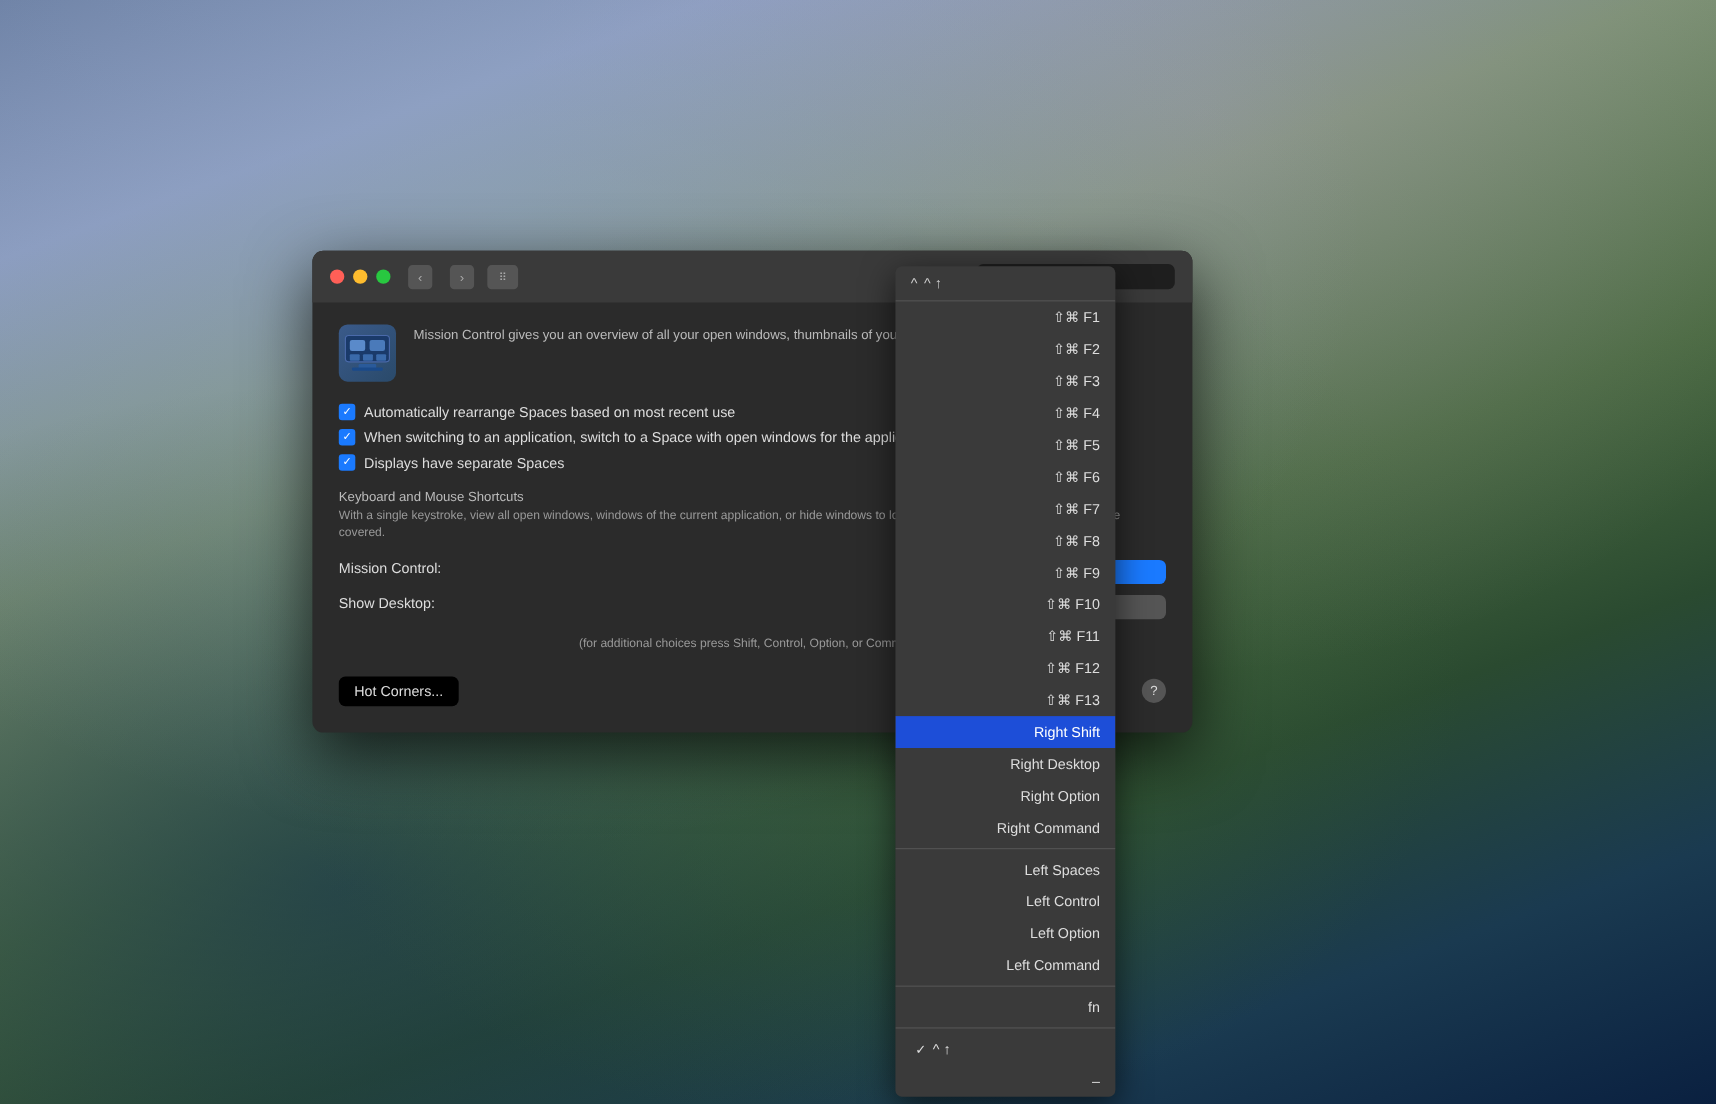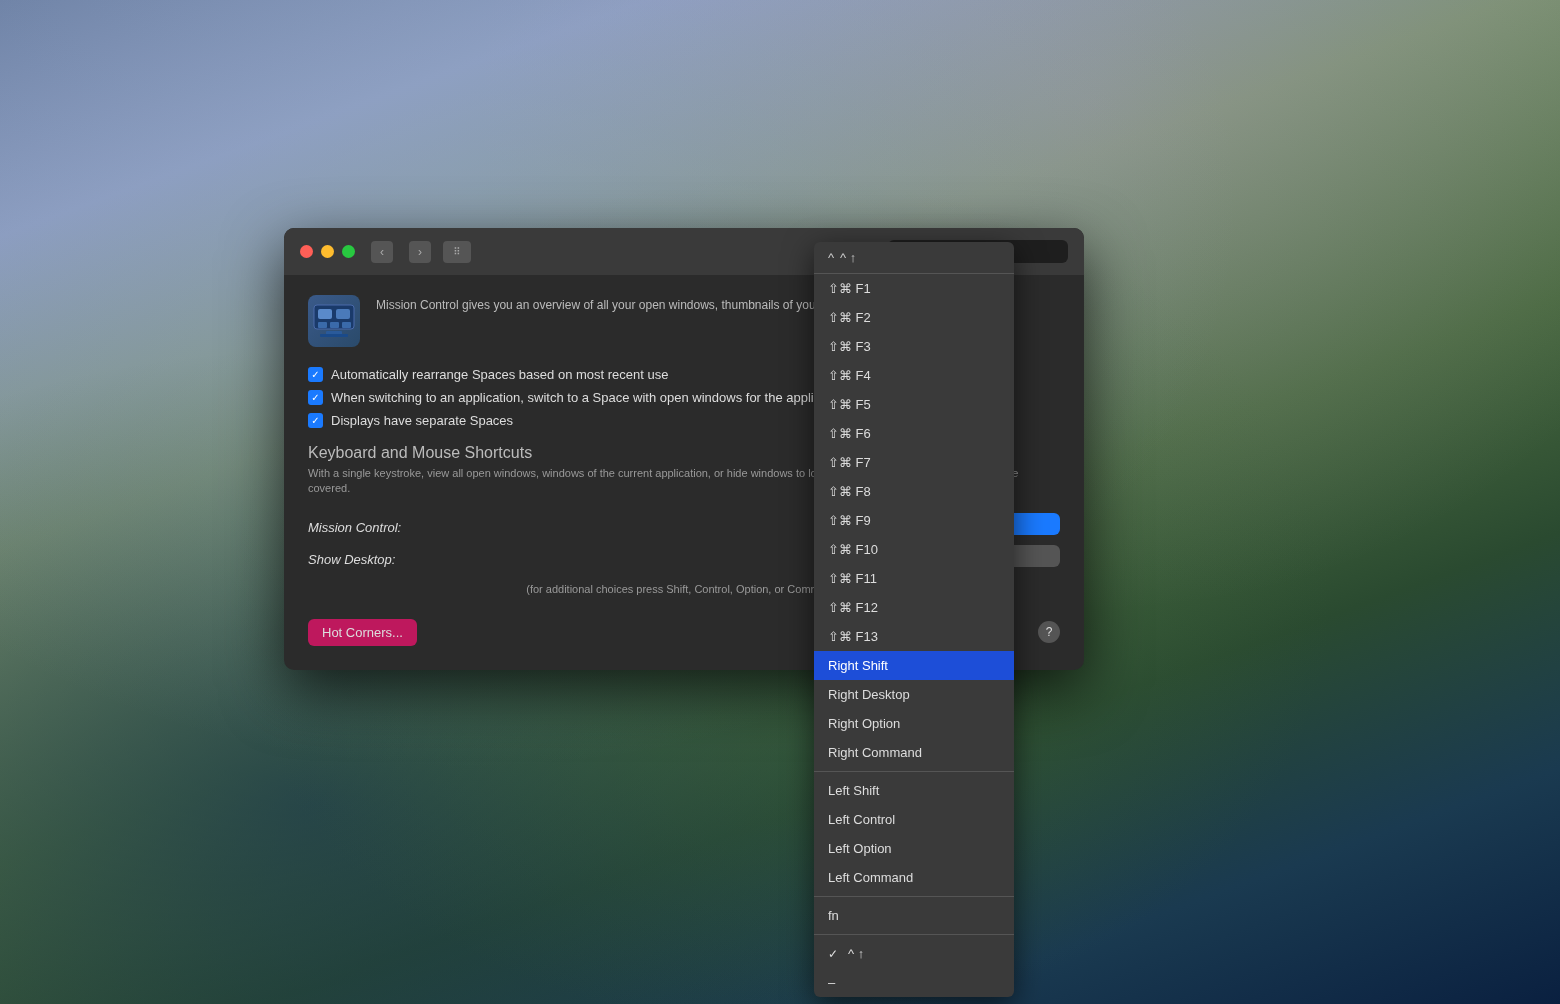--- a/index.html
+++ b/index.html
@@ -180,39 +180,38 @@
 
     .check-mark {
       color: white;
       font-size: 10px;
       line-height: 1;
     }
 
     
     .shortcuts-label {
       color: #bbb;
-      font-size: 16px;
+      font-size: 12px;
       margin-bottom: 4px;
       font-weight: 500;
     }
 
     .shortcuts-desc {
       color: #999;
       font-size: 11px;
       line-height: 1.4;
       margin-bottom: 16px;
     }
 
     
     .shortcut-row {
       display: flex;
-      align-items: flex-end;
+      align-items: flex-start;
       justify-content: space-between;
       margin-bottom: 10px;
-      font-style: italic;
     }
 
     .shortcut-name {
       color: #ddd;
       font-size: 13px;
     }
 
     .shortcut-dropdown {
       display: flex;
       align-items: center;
@@ -248,21 +247,21 @@
 
     .bottom-bar {
       display: flex;
       align-items: center;
       justify-content: space-between;
       margin-top: 16px;
       padding-top: 8px;
     }
 
     .hot-corners-btn {
-      background: #be185d;
+      background: #000000;
       border: none;
       border-radius: 6px;
       color: #ddd;
       font-size: 13px;
       padding: 6px 14px;
       cursor: pointer;
     }
 
     .help-btn {
       width: 22px;
@@ -299,20 +298,21 @@
       color: #ccc;
       font-size: 13px;
       gap: 6px;
     }
 
     .popup-item {
       padding: 7px 14px;
       color: #ddd;
       font-size: 13px;
       cursor: pointer;
+      text-align: right;
     }
 
     .popup-item.highlighted {
       background: #1d4ed8;
       color: white;
     }
 
     .popup-divider {
       height: 1px;
       background: #555;
@@ -444,21 +444,21 @@
     <div class="popup-item">⇧⌘ F12</div>
     <div class="popup-item">⇧⌘ F13</div>
 
     <div class="popup-item highlighted">Right Shift</div>
     <div class="popup-item">Right Desktop</div>
     <div class="popup-item">Right Option</div>
     <div class="popup-item">Right Command</div>
 
     <div class="popup-divider"></div>
 
-    <div class="popup-item">Left Shift</div>
+    <div class="popup-item">Left Spaces</div>
     <div class="popup-item">Left Control</div>
     <div class="popup-item">Left Option</div>
     <div class="popup-item">Left Command</div>
 
     <div class="popup-divider"></div>
 
     <div class="popup-item">fn</div>
 
     <div class="popup-divider"></div>
 

